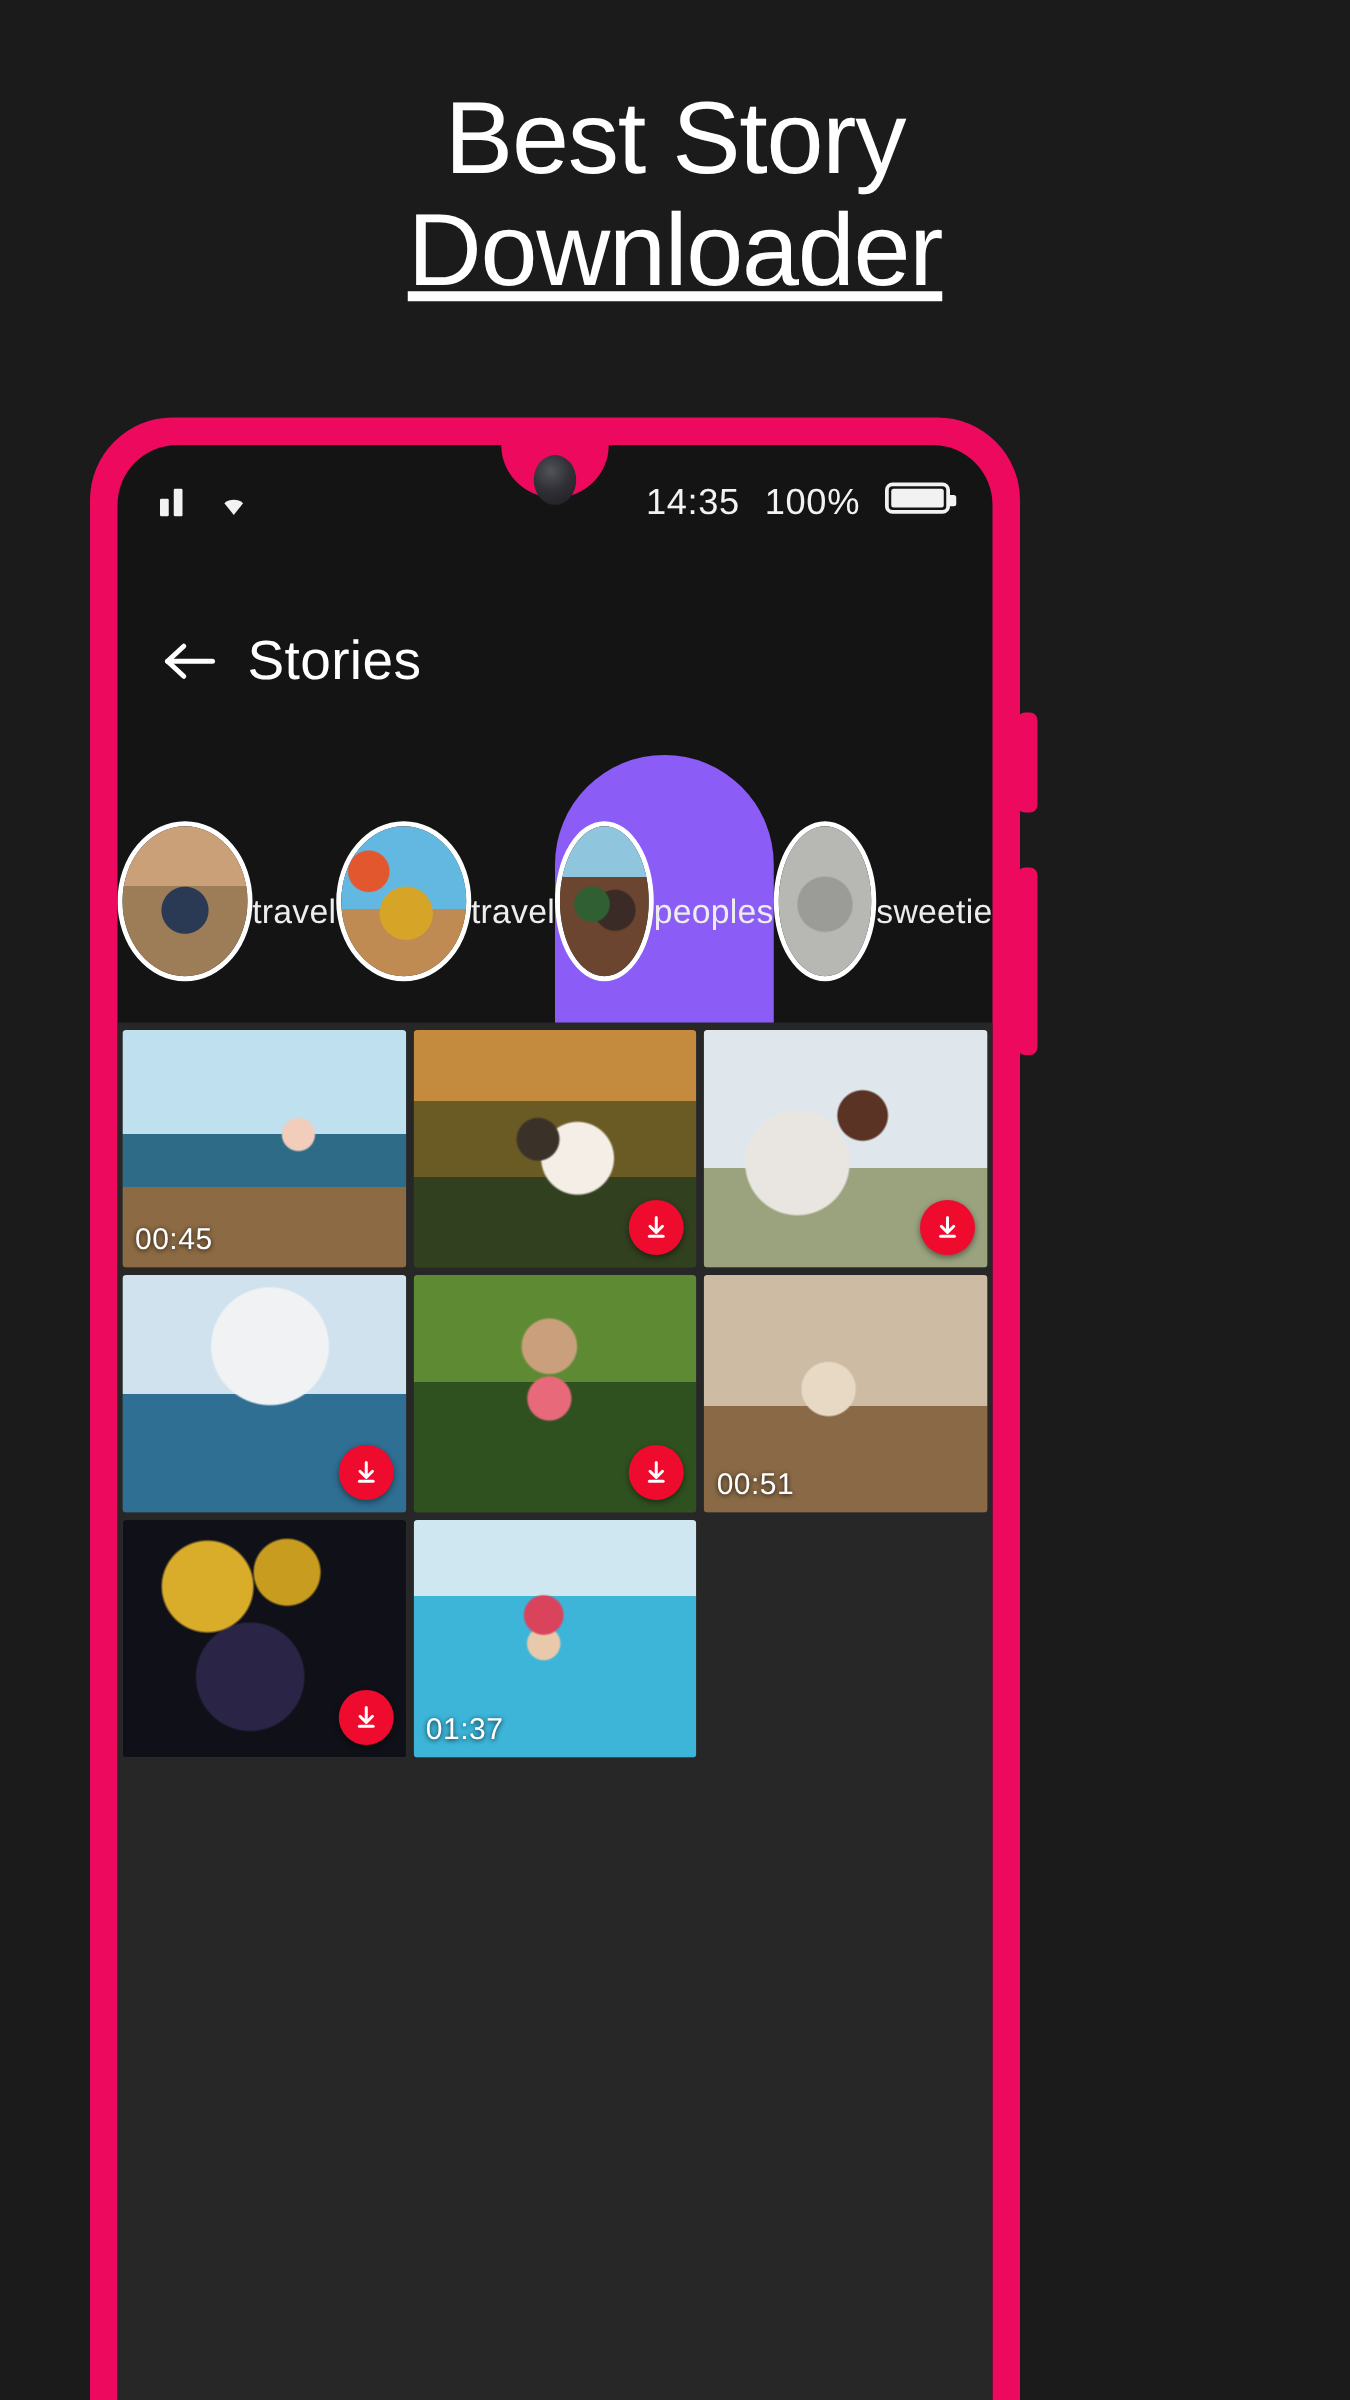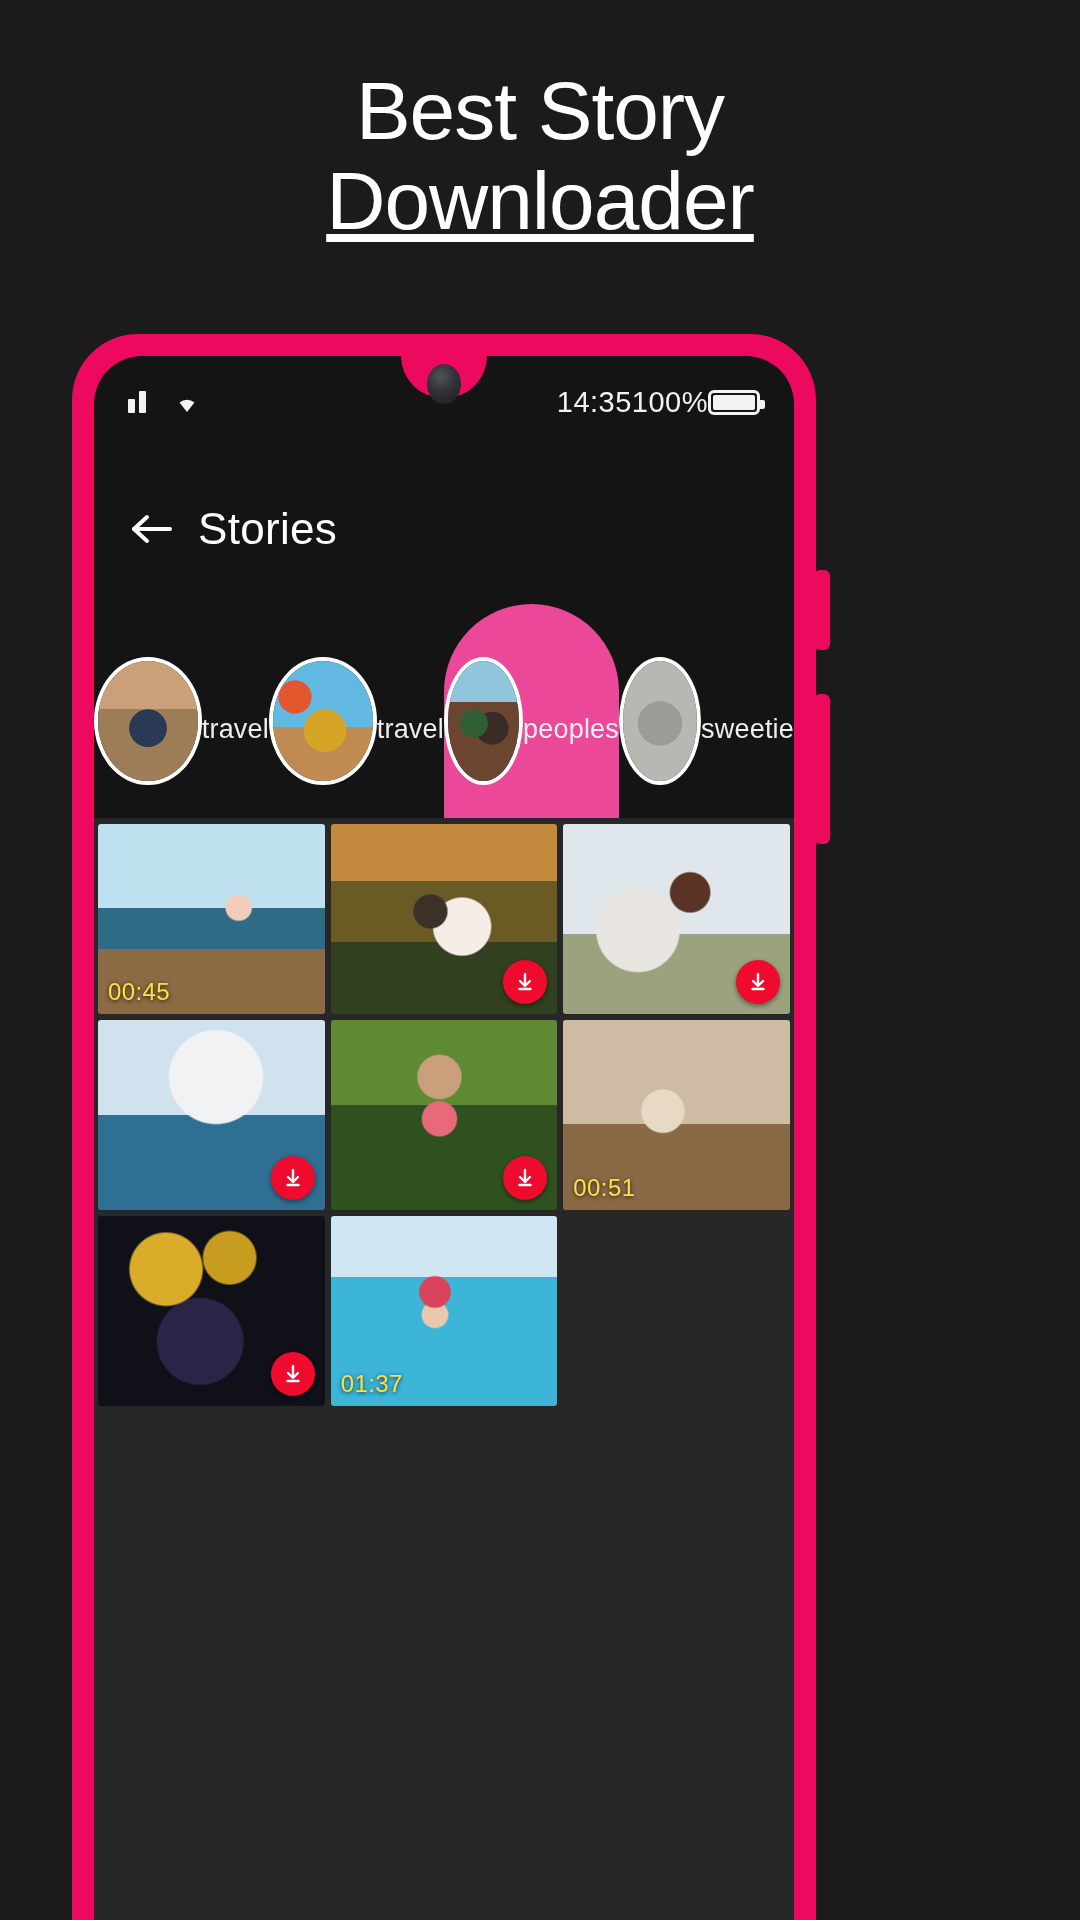--- a/index.html
+++ b/index.html
@@ -54,21 +54,21 @@
     z-index:7;
   }
 
   
   .statusbar {
     position:absolute; top:0; left:0; width:700px; height:92px;
     display:flex; align-items:center; color:#f2f2f2;
     padding:0 34px; font-size:27px;
   }
   .sb-left { display:flex; align-items:center; gap:22px; }
-  .sb-right { display:flex; align-items:center; gap:0; margin-left:auto; }
+  .sb-right { display:flex; gap:20px; margin-left:auto; }
   .sb-time { font-size:29px; letter-spacing:0.5px; }
   .sb-pct { font-size:29px; letter-spacing:0.5px; }
 
   .ico-signal { display:inline-block; width:22px; height:22px; position:relative; }
   .ico-signal i {
     position:absolute; bottom:0; width:7px; background:#f2f2f2; border-radius:1px;
   }
   .ico-signal i:nth-child(1){ left:0; height:14px; }
   .ico-signal i:nth-child(2){ left:11px; height:22px; }
 
@@ -95,21 +95,21 @@
   
   .stories-row {
     position:absolute; top:248px; left:0; width:700px; height:220px;
     display:flex;
   }
   .story {
     width:175px; display:flex; flex-direction:row; align-items:center;
     padding-top:14px; position:relative;
   }
   .story.selected {
-    background:#ec4899;
+    background:#8b5cf6;
     border-radius:90px 90px 0 0;
   }
   .avatar-ring {
     width:128px; height:128px; border-radius:50%;
     border:4px solid #ffffff; overflow:hidden; position:relative;
     background:#2a2a2a;
   }
   .avatar-img { position:absolute; inset:0; }
   .story-label {
     margin-top:16px; color:#ededed; font-size:27px; letter-spacing:0.2px;
@@ -132,21 +132,21 @@
   .dl-btn {
     position:absolute; right:10px; bottom:10px;
     width:44px; height:44px; border-radius:50%;
     background:#EE0B2E;
     display:flex; align-items:center; justify-content:center;
     box-shadow:0 2px 5px rgba(0,0,0,.45);
   }
   .dl-btn svg { width:22px; height:22px; }
   .duration {
     position:absolute; left:10px; bottom:8px;
-    color:#fde047; font-size:24px;
+    color:#ffffff; font-size:24px;
     text-shadow:0 1px 4px rgba(0,0,0,.8);
     letter-spacing:0.4px;
   }
 
   
   .ph-sailboat-couple{background:
     radial-gradient(circle at 62% 44%, #f2cdbc 0 7%, transparent 8%),
     linear-gradient(#bfe0ee 0 44%, #2e6b86 44% 66%, #8c6a44 66% 100%);}
   .ph-wedding{background:
     radial-gradient(circle at 44% 46%, #3a3128 0 10%, transparent 11%),

